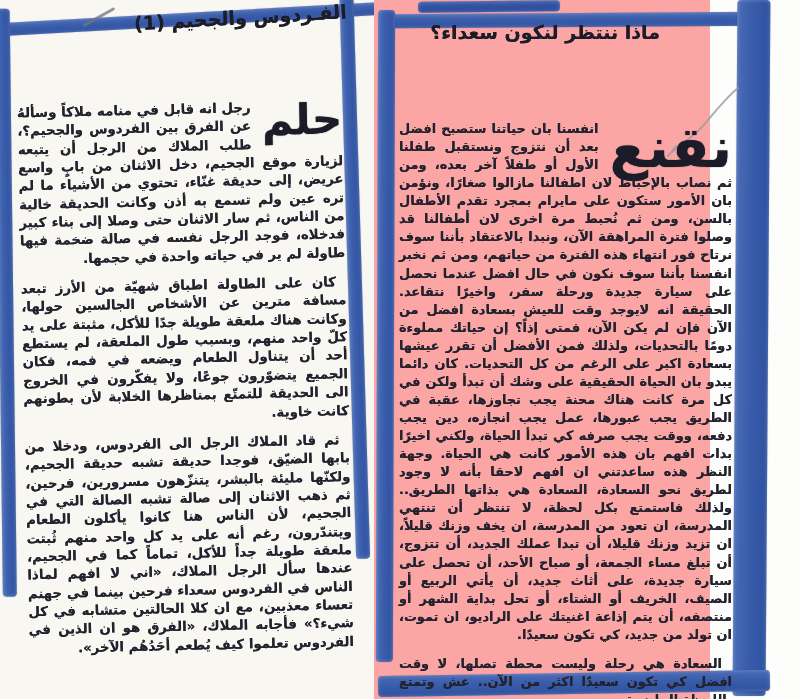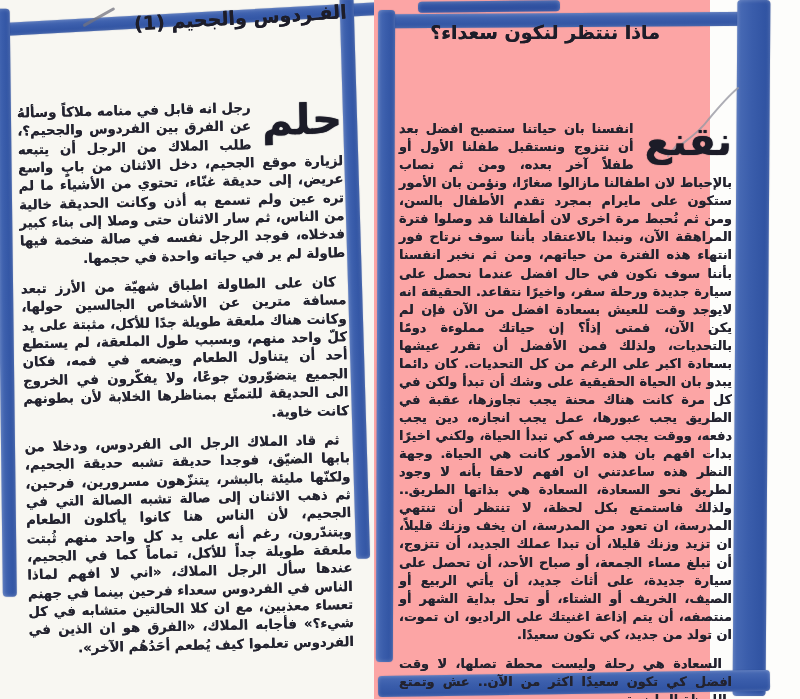--- a/index.html
+++ b/index.html
@@ -45,21 +45,21 @@
   .c-left{left:20px;top:100px;width:325px;font-size:13.3px;line-height:1.38;}
   .c-right{left:25px;top:120px;width:333px;font-size:12.9px;line-height:1.4;}
   .body-text p{margin:0;}
   .body-text p + p{margin-top:11px;text-indent:10px;}
   .dropword{
     float:right;font-weight:bold;color:#1c1c28;line-height:.82;
     margin:5px 0 2px 11px;letter-spacing:-1px;
     text-shadow:0 0 1px rgba(28,28,40,.9);
   }
   .d-left{font-size:42px;}
-  .d-right{font-size:40px;}
+  .d-right{font-size:56px;}
   
   .pen-line{position:absolute;background:#73737f;border-radius:2px;opacity:.75;}
   .m-left{left:86px;top:13px;width:36px;height:2.5px;transform:rotate(-28deg);}
   .check-svg{position:absolute;left:290px;top:84px;opacity:.8;}
   
   .seam{
     position:absolute;left:385px;top:0;width:14px;height:699px;
     background:linear-gradient(to right,rgba(0,0,0,0) 0%,rgba(110,108,100,.28) 45%,rgba(0,0,0,.06) 62%,rgba(0,0,0,0) 100%);
   }
   .curl{position:absolute;left:389px;top:388px;width:2px;height:98px;

